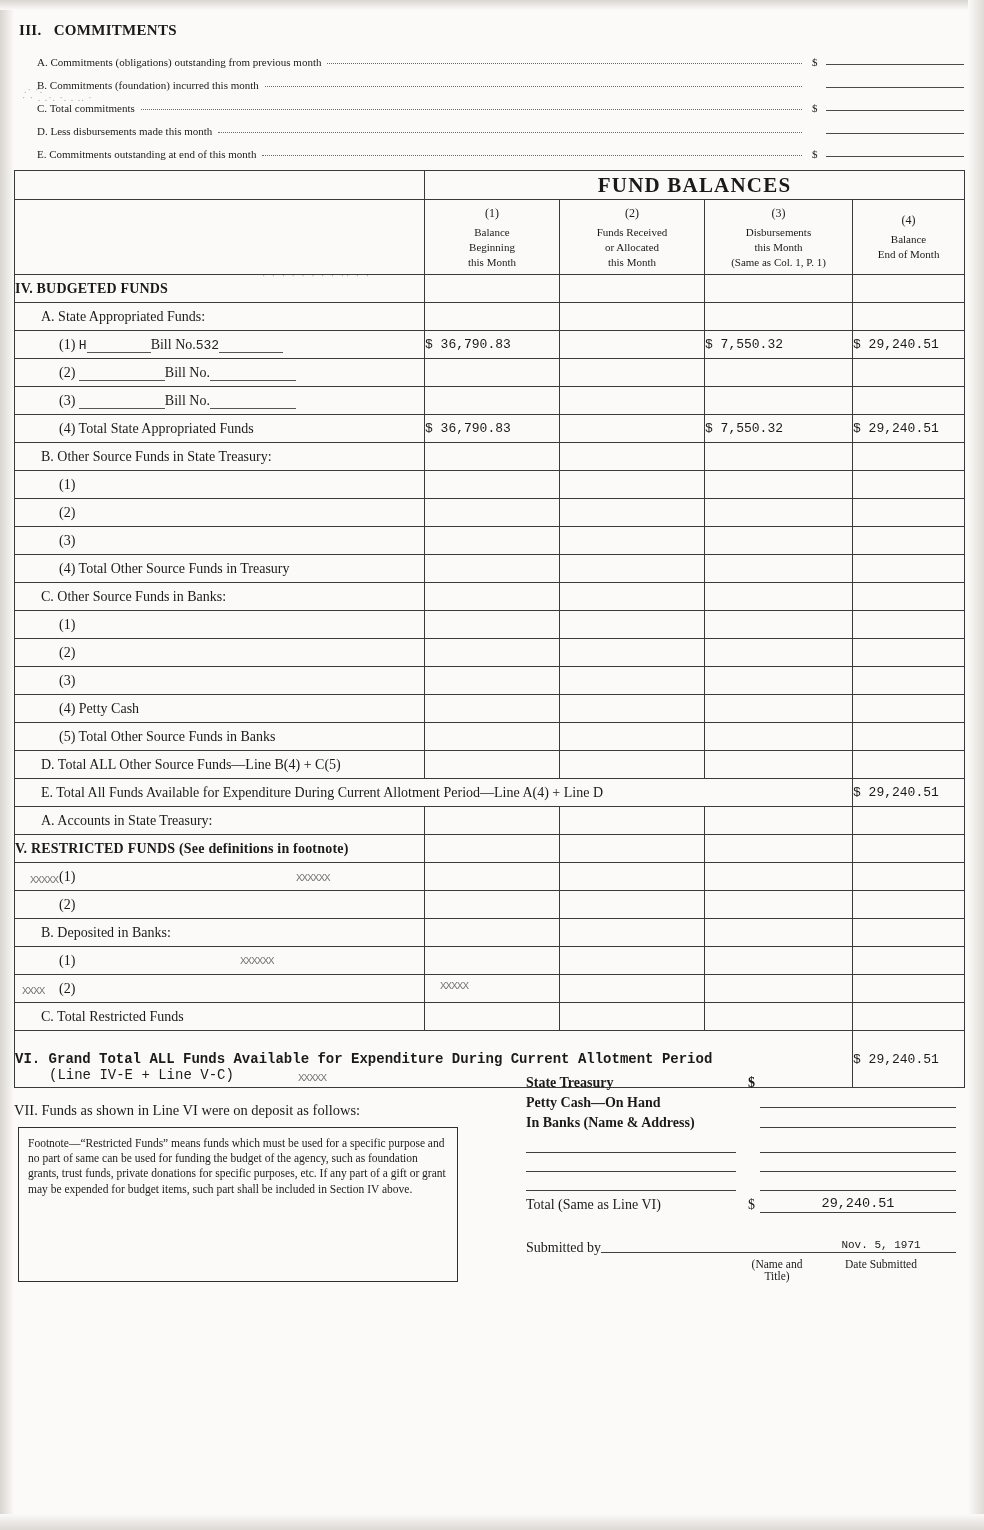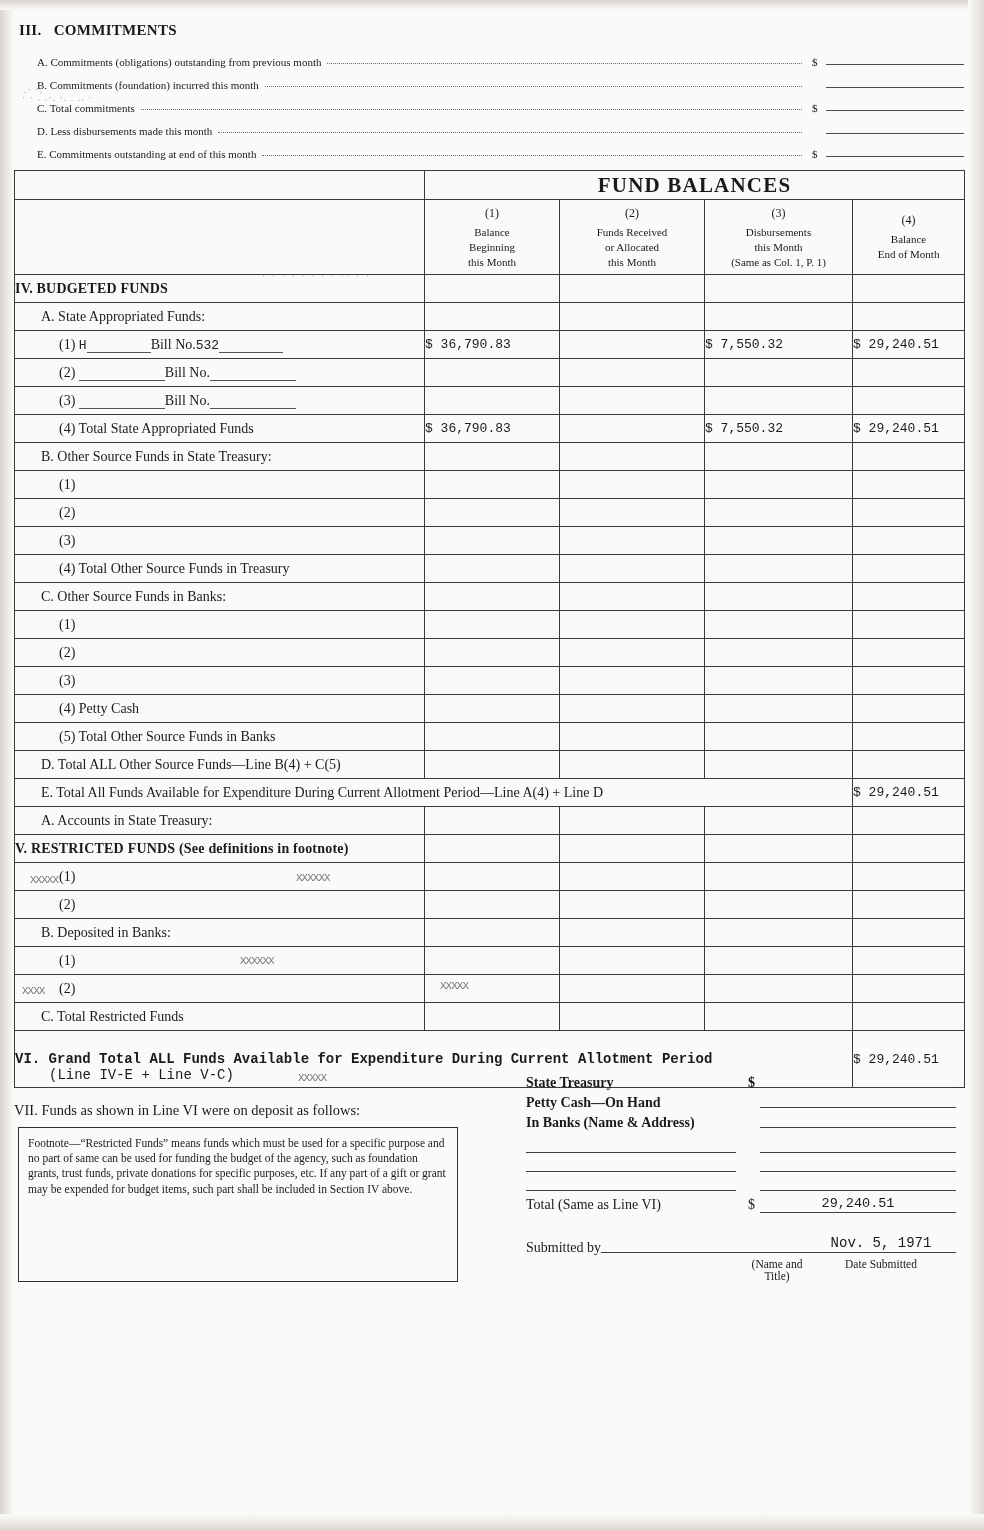--- a/index.html
+++ b/index.html
@@ -213,21 +213,21 @@
   }
   .submit-row {
     display: flex; align-items: flex-end; margin-top: 18px; height: 22px;
   }
   .submit-row .lbl { white-space: nowrap; }
   .submit-row .rule {
     flex: 1; border-bottom: 1px solid #3f3f3f; height: 14px; margin-bottom: 3px;
   }
   .submit-row .date {
     width: 150px; text-align: center;
-    font-family: "Liberation Mono", monospace; font-size: 14px;
+    font-family: "Liberation Mono", monospace; font-size: 11px;
     border-bottom: 1px solid #3f3f3f; margin-bottom: 3px; padding-bottom: 1px;
   }
   .submit-cap {
     display: flex; margin-top: 2px; font-size: 11.5px;
   }
   .submit-cap .c1 { width: 222px; }
   .submit-cap .c2 { flex: 1; text-align: center; }
   .submit-cap .c3 { width: 150px; text-align: center; }
 
   

